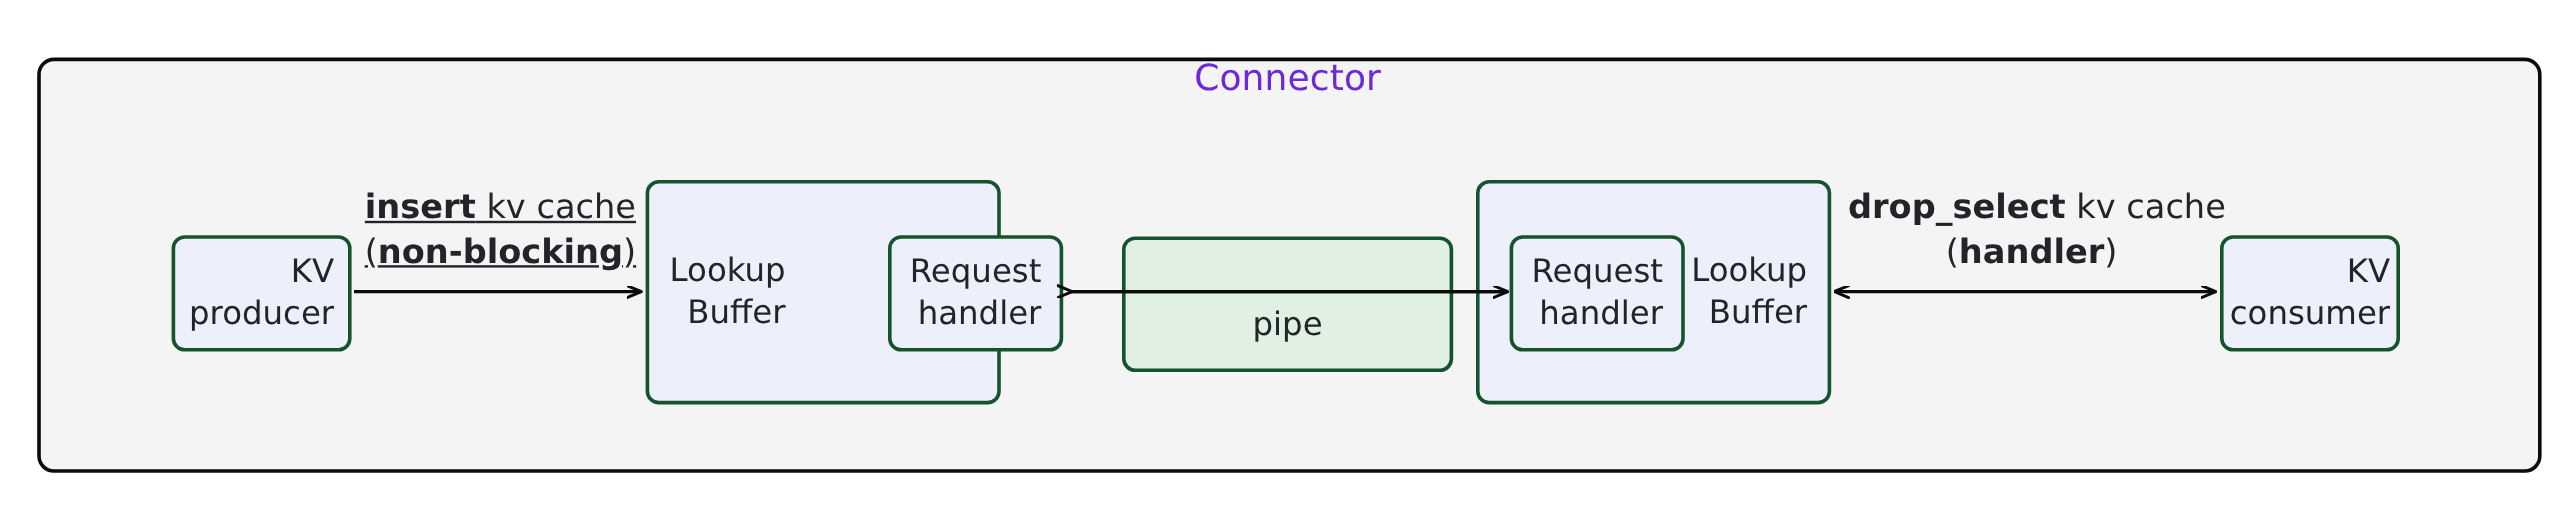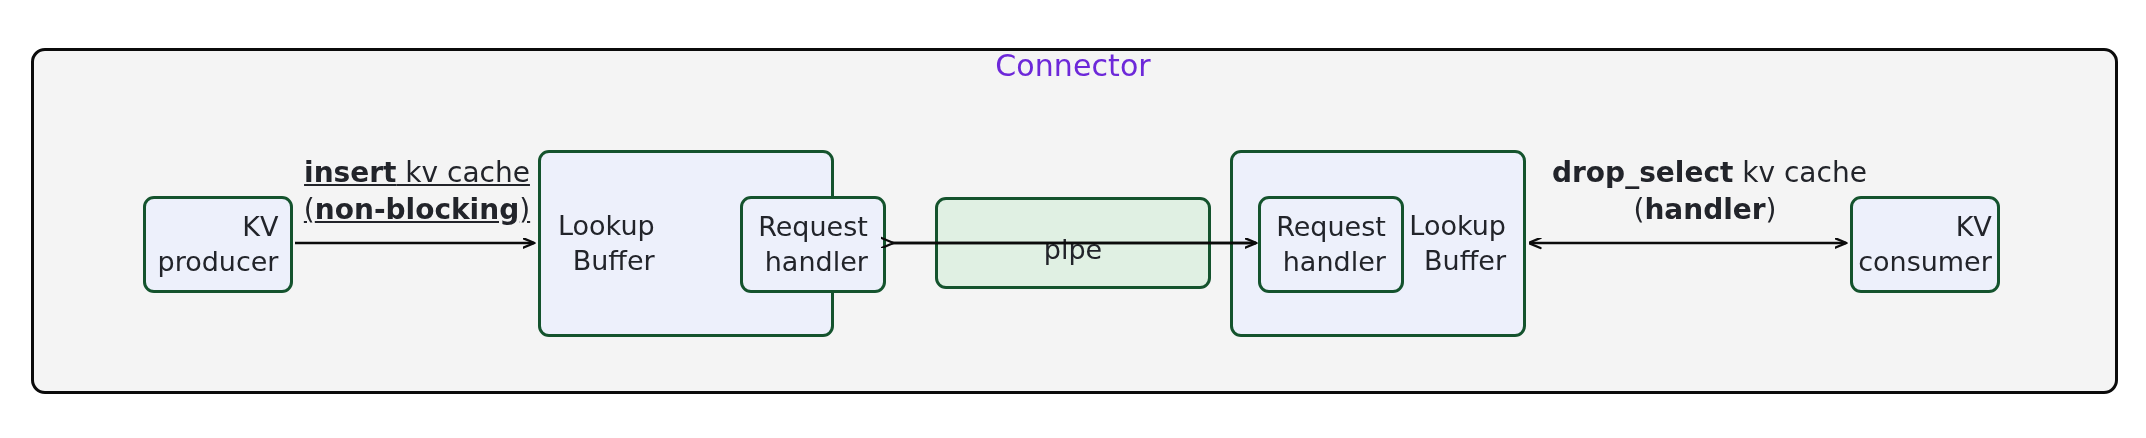--- a/index.html
+++ b/index.html
@@ -63,40 +63,40 @@
   .node-label {
     display: block;
     white-space: pre-line;
   }
 
   
   #kv-producer     { left: 143px;  top: 196px; width: 150px; height: 97px; }
   #lookup-buffer-l { left: 538px;  top: 150px; width: 296px; height: 187px;
                      align-items: center; justify-content: flex-start; padding-left: 17px; }
   #req-handler-l   { left: 740px;  top: 196px; width: 146px; height: 97px; }
-  #pipe            { left: 935px;  top: 197px; width: 276px; height: 92px;
+  #pipe            { left: 935px;  top: 197px; width: 276px; height: 113px;
                      align-items: flex-end; padding-bottom: 18px; }
   #lookup-buffer-r { left: 1230px; top: 150px; width: 296px; height: 187px;
                      align-items: center; justify-content: flex-end; padding-right: 17px; }
   #req-handler-r   { left: 1258px; top: 196px; width: 146px; height: 97px; }
   #kv-consumer     { left: 1850px; top: 196px; width: 150px; height: 97px; }
 
   
   .edge-label {
     position: absolute;
     text-align: center;
     font-size: 28px;
     line-height: 1.32;
     color: #22242a;
     white-space: nowrap;
   }
   .edge-label b { font-weight: 700; }
 
   #label-insert { left: 294px;  top: 155px; width: 246px; text-decoration: underline; }
-  #label-drop   { left: 1540px; top: 155px; width: 306px; margin-left: 12px; }
+  #label-drop   { left: 1540px; top: 155px; width: 306px; }
 
   
   #arrows {
     position: absolute;
     left: 0; top: 0;
     width: 2146px;
     height: 438px;
     pointer-events: none;
   }
 </style>

